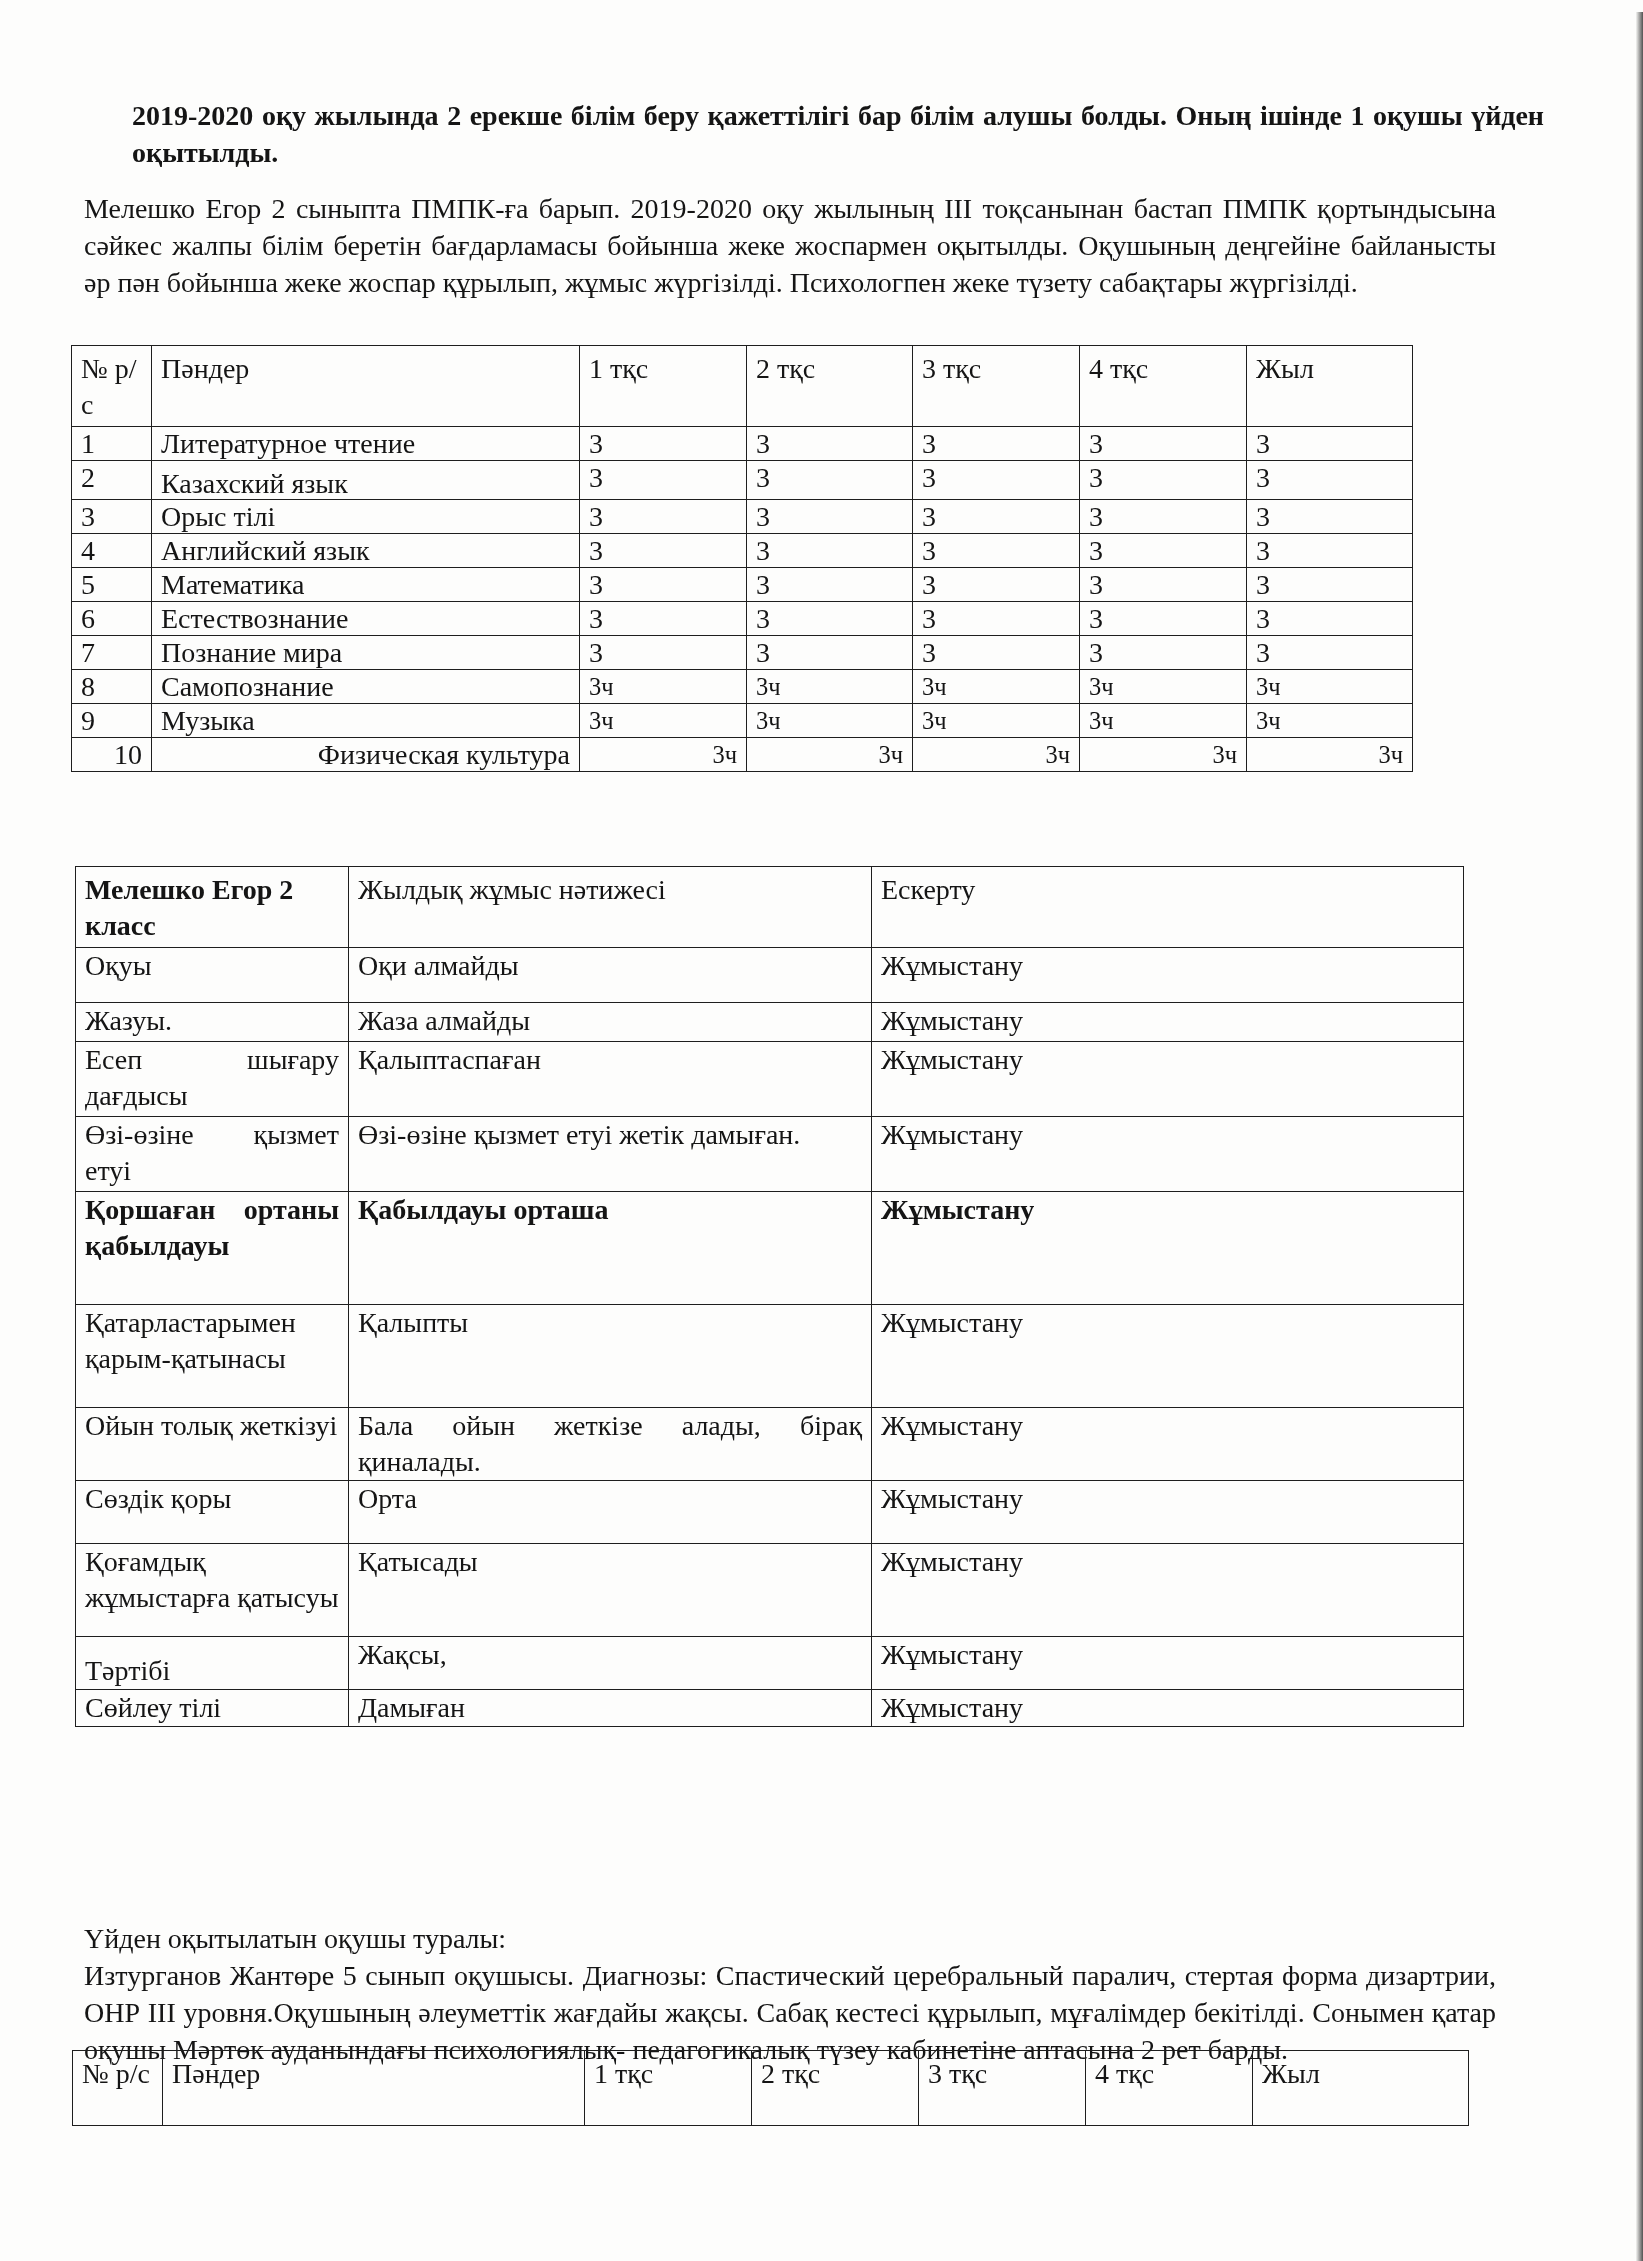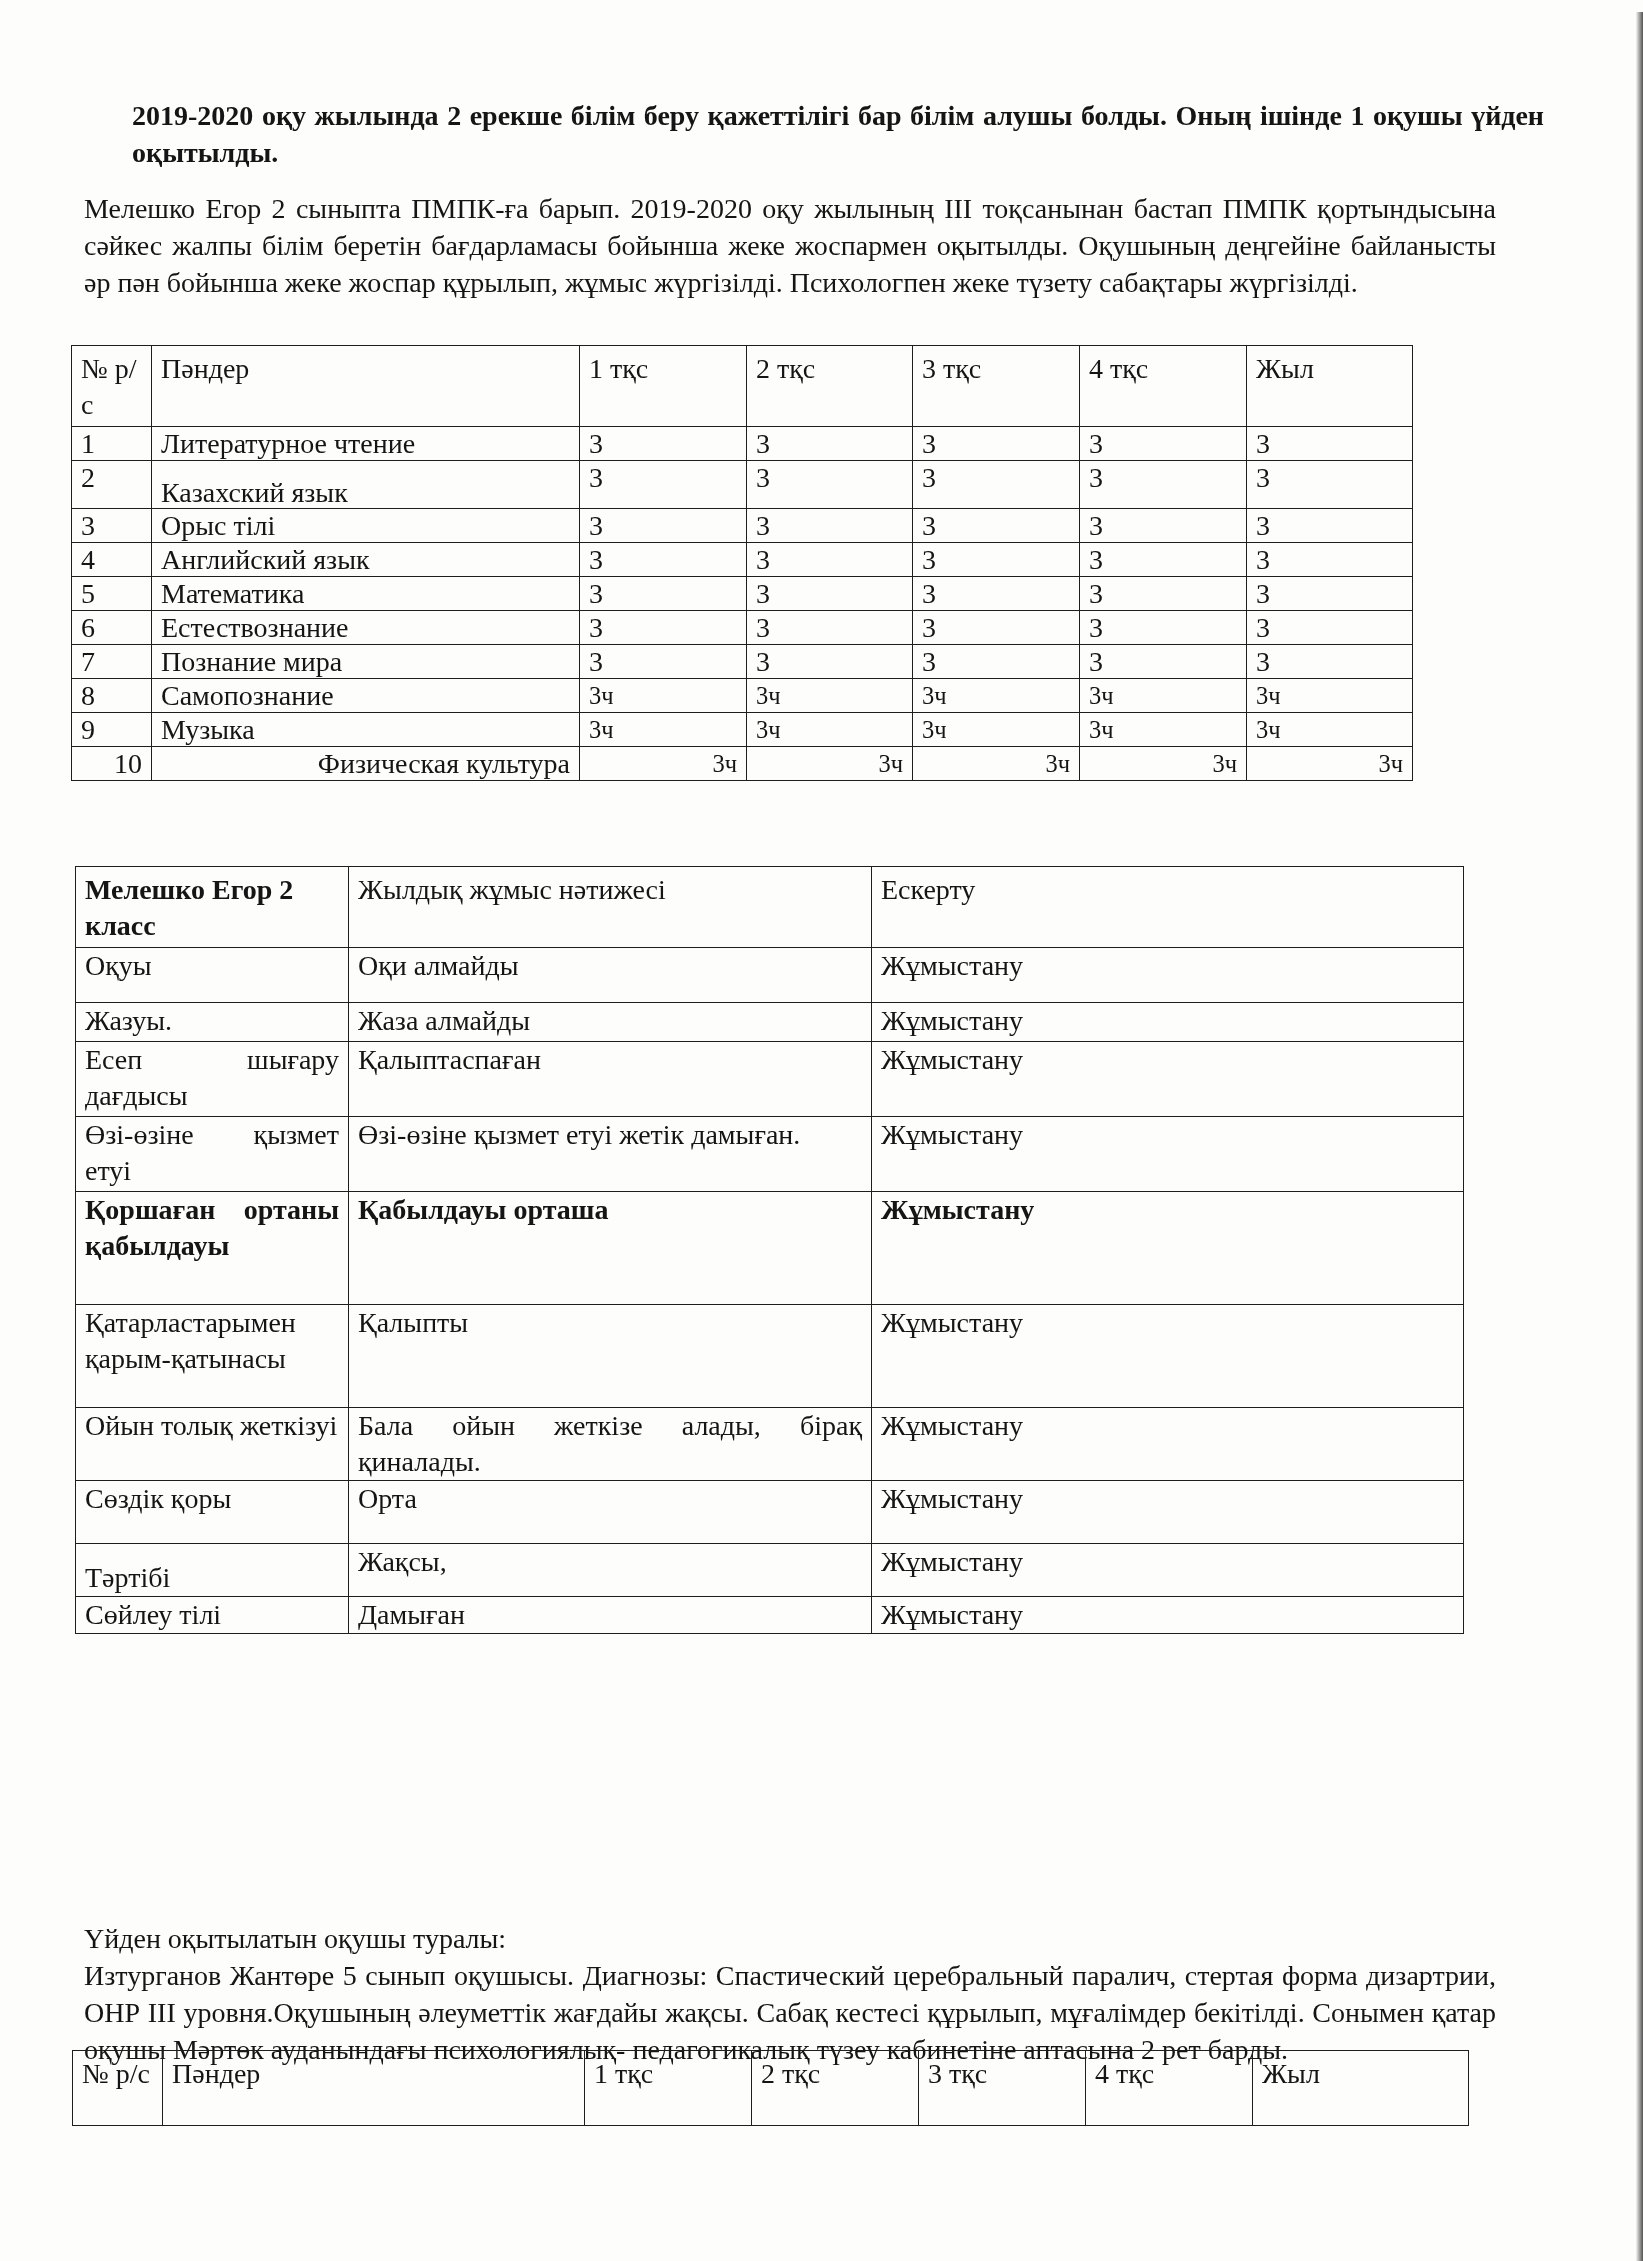--- a/index.html
+++ b/index.html
@@ -78,21 +78,21 @@
         <td style="padding-top: 1.3px; padding-bottom: 0px; line-height: 31px;">1</td>
         <td style="padding-top: 1.3px; padding-bottom: 0px; line-height: 31px;">Литературное чтение</td>
         <td style="padding-top: 1.3px; padding-bottom: 0px; line-height: 31px;">3</td>
         <td style="padding-top: 1.3px; padding-bottom: 0px; line-height: 31px;">3</td>
         <td style="padding-top: 1.3px; padding-bottom: 0px; line-height: 31px;">3</td>
         <td style="padding-top: 1.3px; padding-bottom: 0px; line-height: 31px;">3</td>
         <td style="padding-top: 1.3px; padding-bottom: 0px; line-height: 31px;">3</td>
       </tr>
       <tr style="height: 34px;">
         <td style="padding-top: 1.3px; padding-bottom: 0px; line-height: 31px;">2</td>
-        <td style="padding-top: 16px; padding-bottom: 0px; line-height: 31px;">Казахский язык</td>
+        <td style="padding-top: 7px; padding-bottom: 0px; line-height: 31px;">Казахский язык</td>
         <td style="padding-top: 1.3px; padding-bottom: 0px; line-height: 31px;">3</td>
         <td style="padding-top: 1.3px; padding-bottom: 0px; line-height: 31px;">3</td>
         <td style="padding-top: 1.3px; padding-bottom: 0px; line-height: 31px;">3</td>
         <td style="padding-top: 1.3px; padding-bottom: 0px; line-height: 31px;">3</td>
         <td style="padding-top: 1.3px; padding-bottom: 0px; line-height: 31px;">3</td>
       </tr>
       <tr style="height: 34px;">
         <td style="padding-top: 1.3px; padding-bottom: 0px; line-height: 31px;">3</td>
         <td style="padding-top: 1.3px; padding-bottom: 0px; line-height: 31px;">Орыс тілі</td>
         <td style="padding-top: 1.3px; padding-bottom: 0px; line-height: 31px;">3</td>
@@ -212,20 +212,25 @@
       <tr style="height: 62px;">
         <td class="justify" style="padding-top: 0px; padding-bottom: 0px;">Ойын толық жеткізуі</td>
         <td class="justify" style="padding-top: 0px; padding-bottom: 0px;">Бала ойын жеткізе алады, бірақ қиналады.</td>
         <td style="padding-top: 0px; padding-bottom: 0px;">Жұмыстану</td>
       </tr>
       <tr style="height: 63px;">
         <td class="justify" style="padding-top: 0px; padding-bottom: 0px;">Сөздік қоры</td>
         <td class="justify" style="padding-top: 0px; padding-bottom: 0px;">Орта</td>
         <td style="padding-top: 0px; padding-bottom: 0px;">Жұмыстану</td>
       </tr>
+      <tr style="height: 93px;">
+        <td class="justify" style="padding-top: 0px; padding-bottom: 0px;">Қоғамдық жұмыстарға қатысуы</td>
+        <td class="justify" style="padding-top: 0px; padding-bottom: 0px;">Қатысады</td>
+        <td style="padding-top: 0px; padding-bottom: 0px;">Жұмыстану</td>
+      </tr>
       <tr style="height: 32px;">
         <td class="justify" style="padding-top: 16px; padding-bottom: 0px;">Тәртібі</td>
         <td class="justify" style="padding-top: 0px; padding-bottom: 0px;">Жақсы,</td>
         <td style="padding-top: 0px; padding-bottom: 0px;">Жұмыстану</td>
       </tr>
       <tr style="height: 31px;">
         <td class="justify" style="padding-top: 0px; padding-bottom: 0px;">Сөйлеу тілі</td>
         <td class="justify" style="padding-top: 0px; padding-bottom: 0px;">Дамыған</td>
         <td style="padding-top: 0px; padding-bottom: 0px;">Жұмыстану</td>
       </tr>

